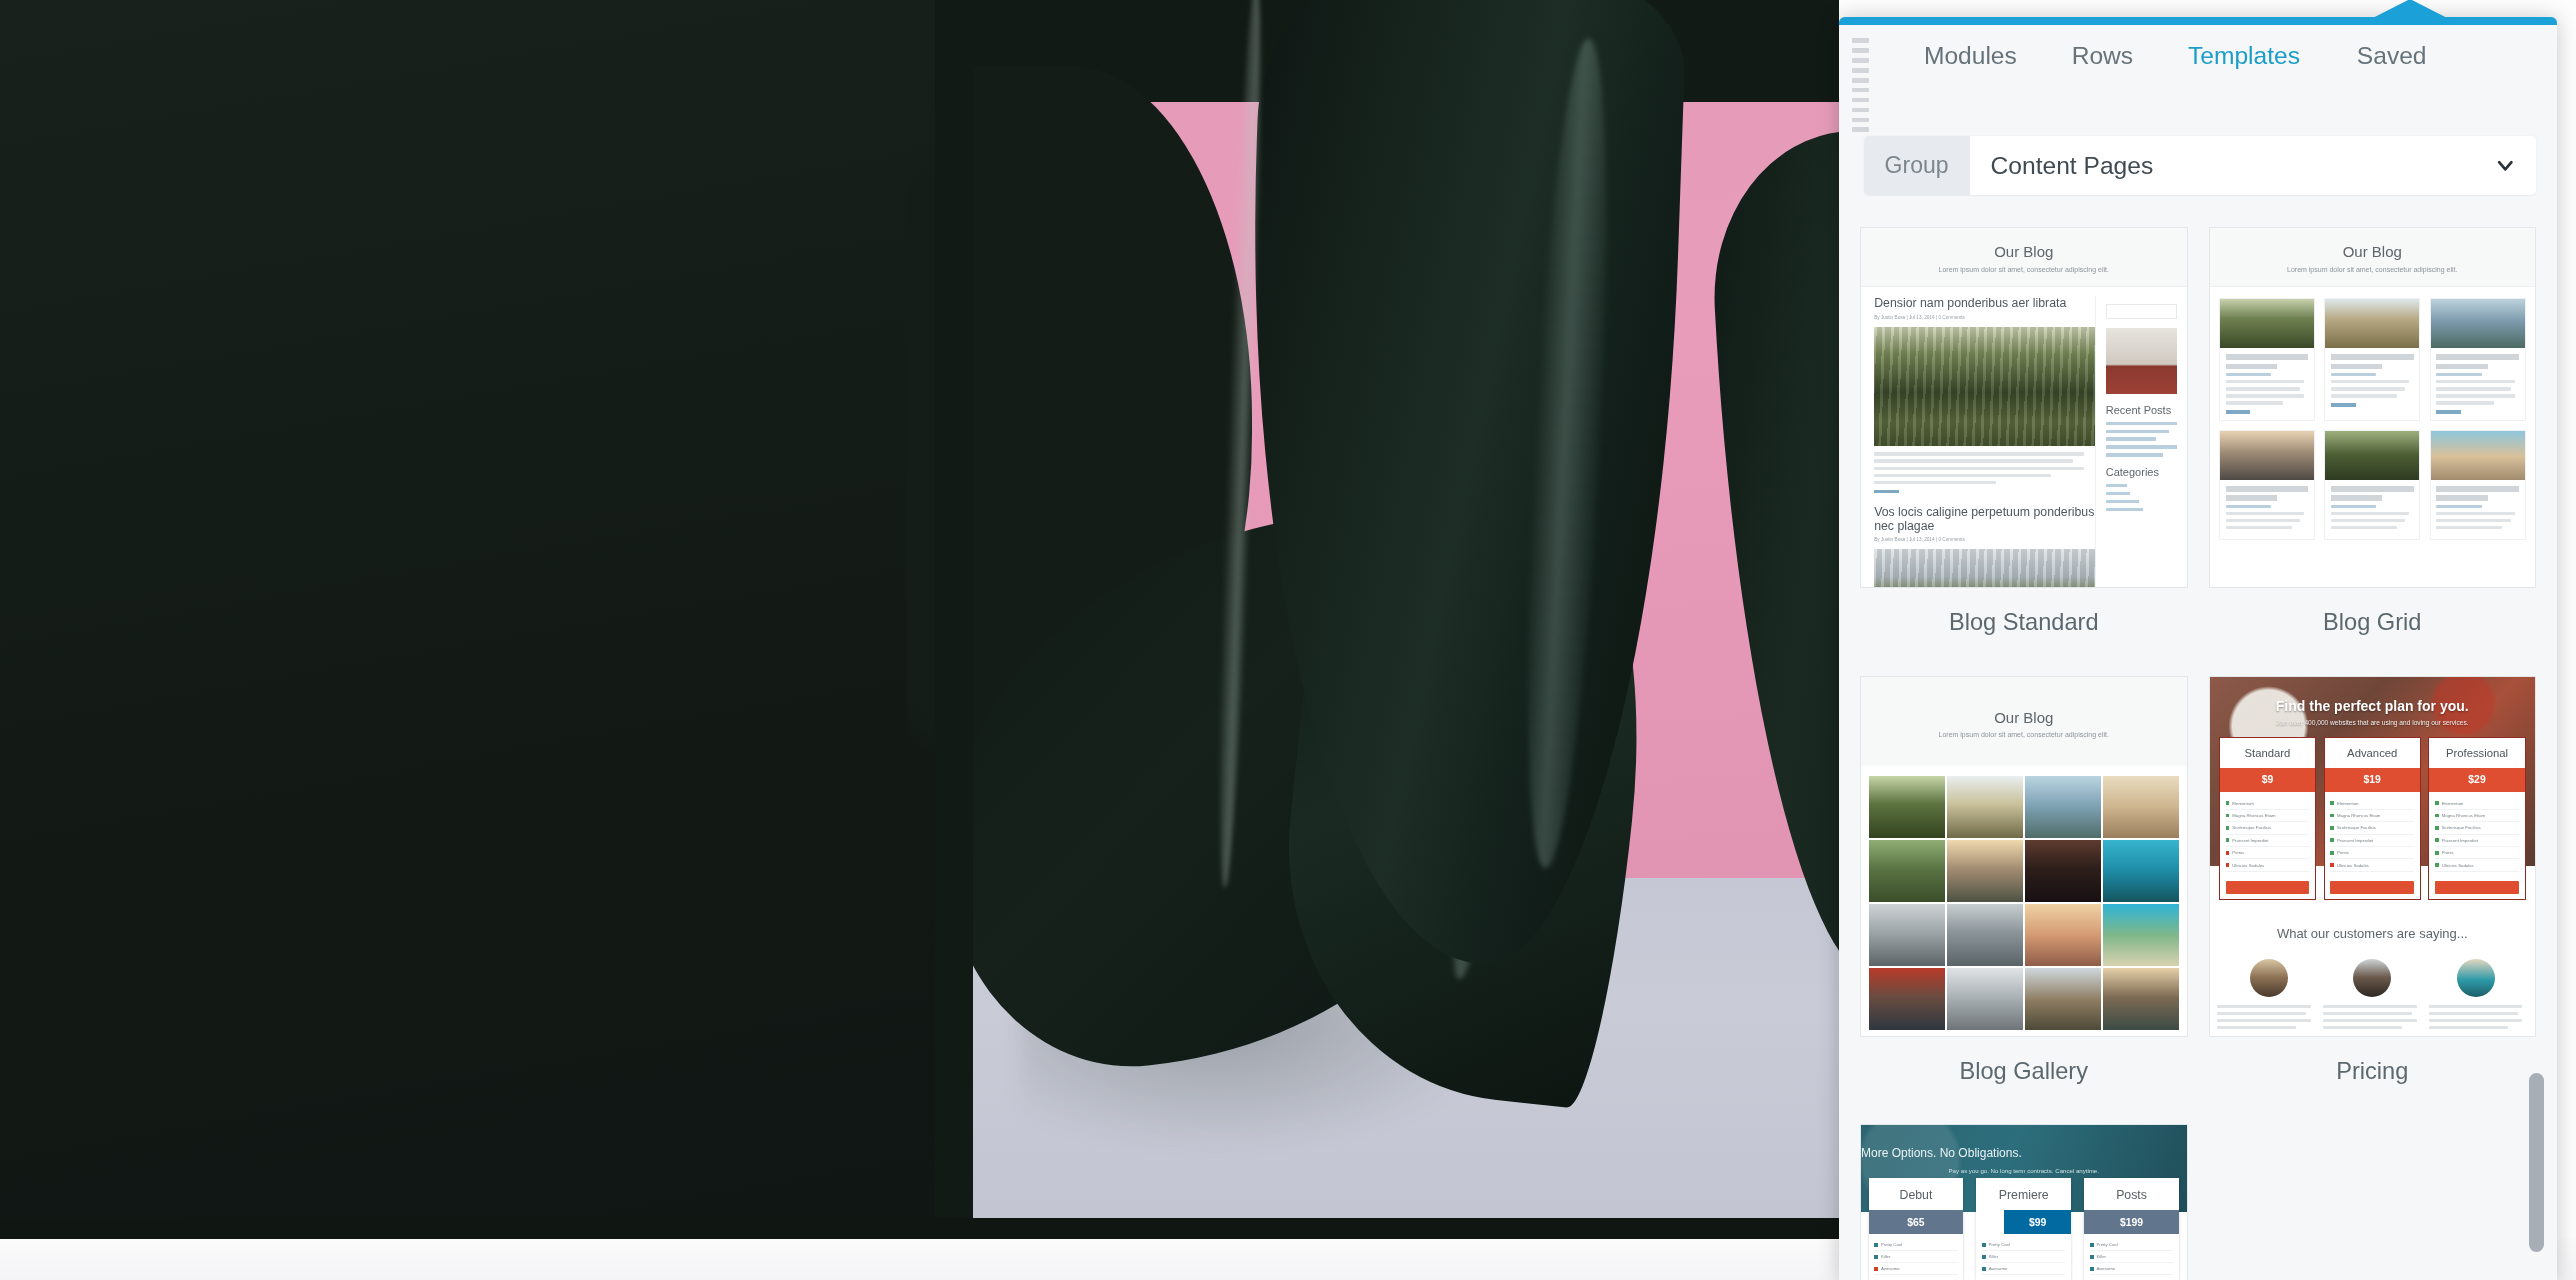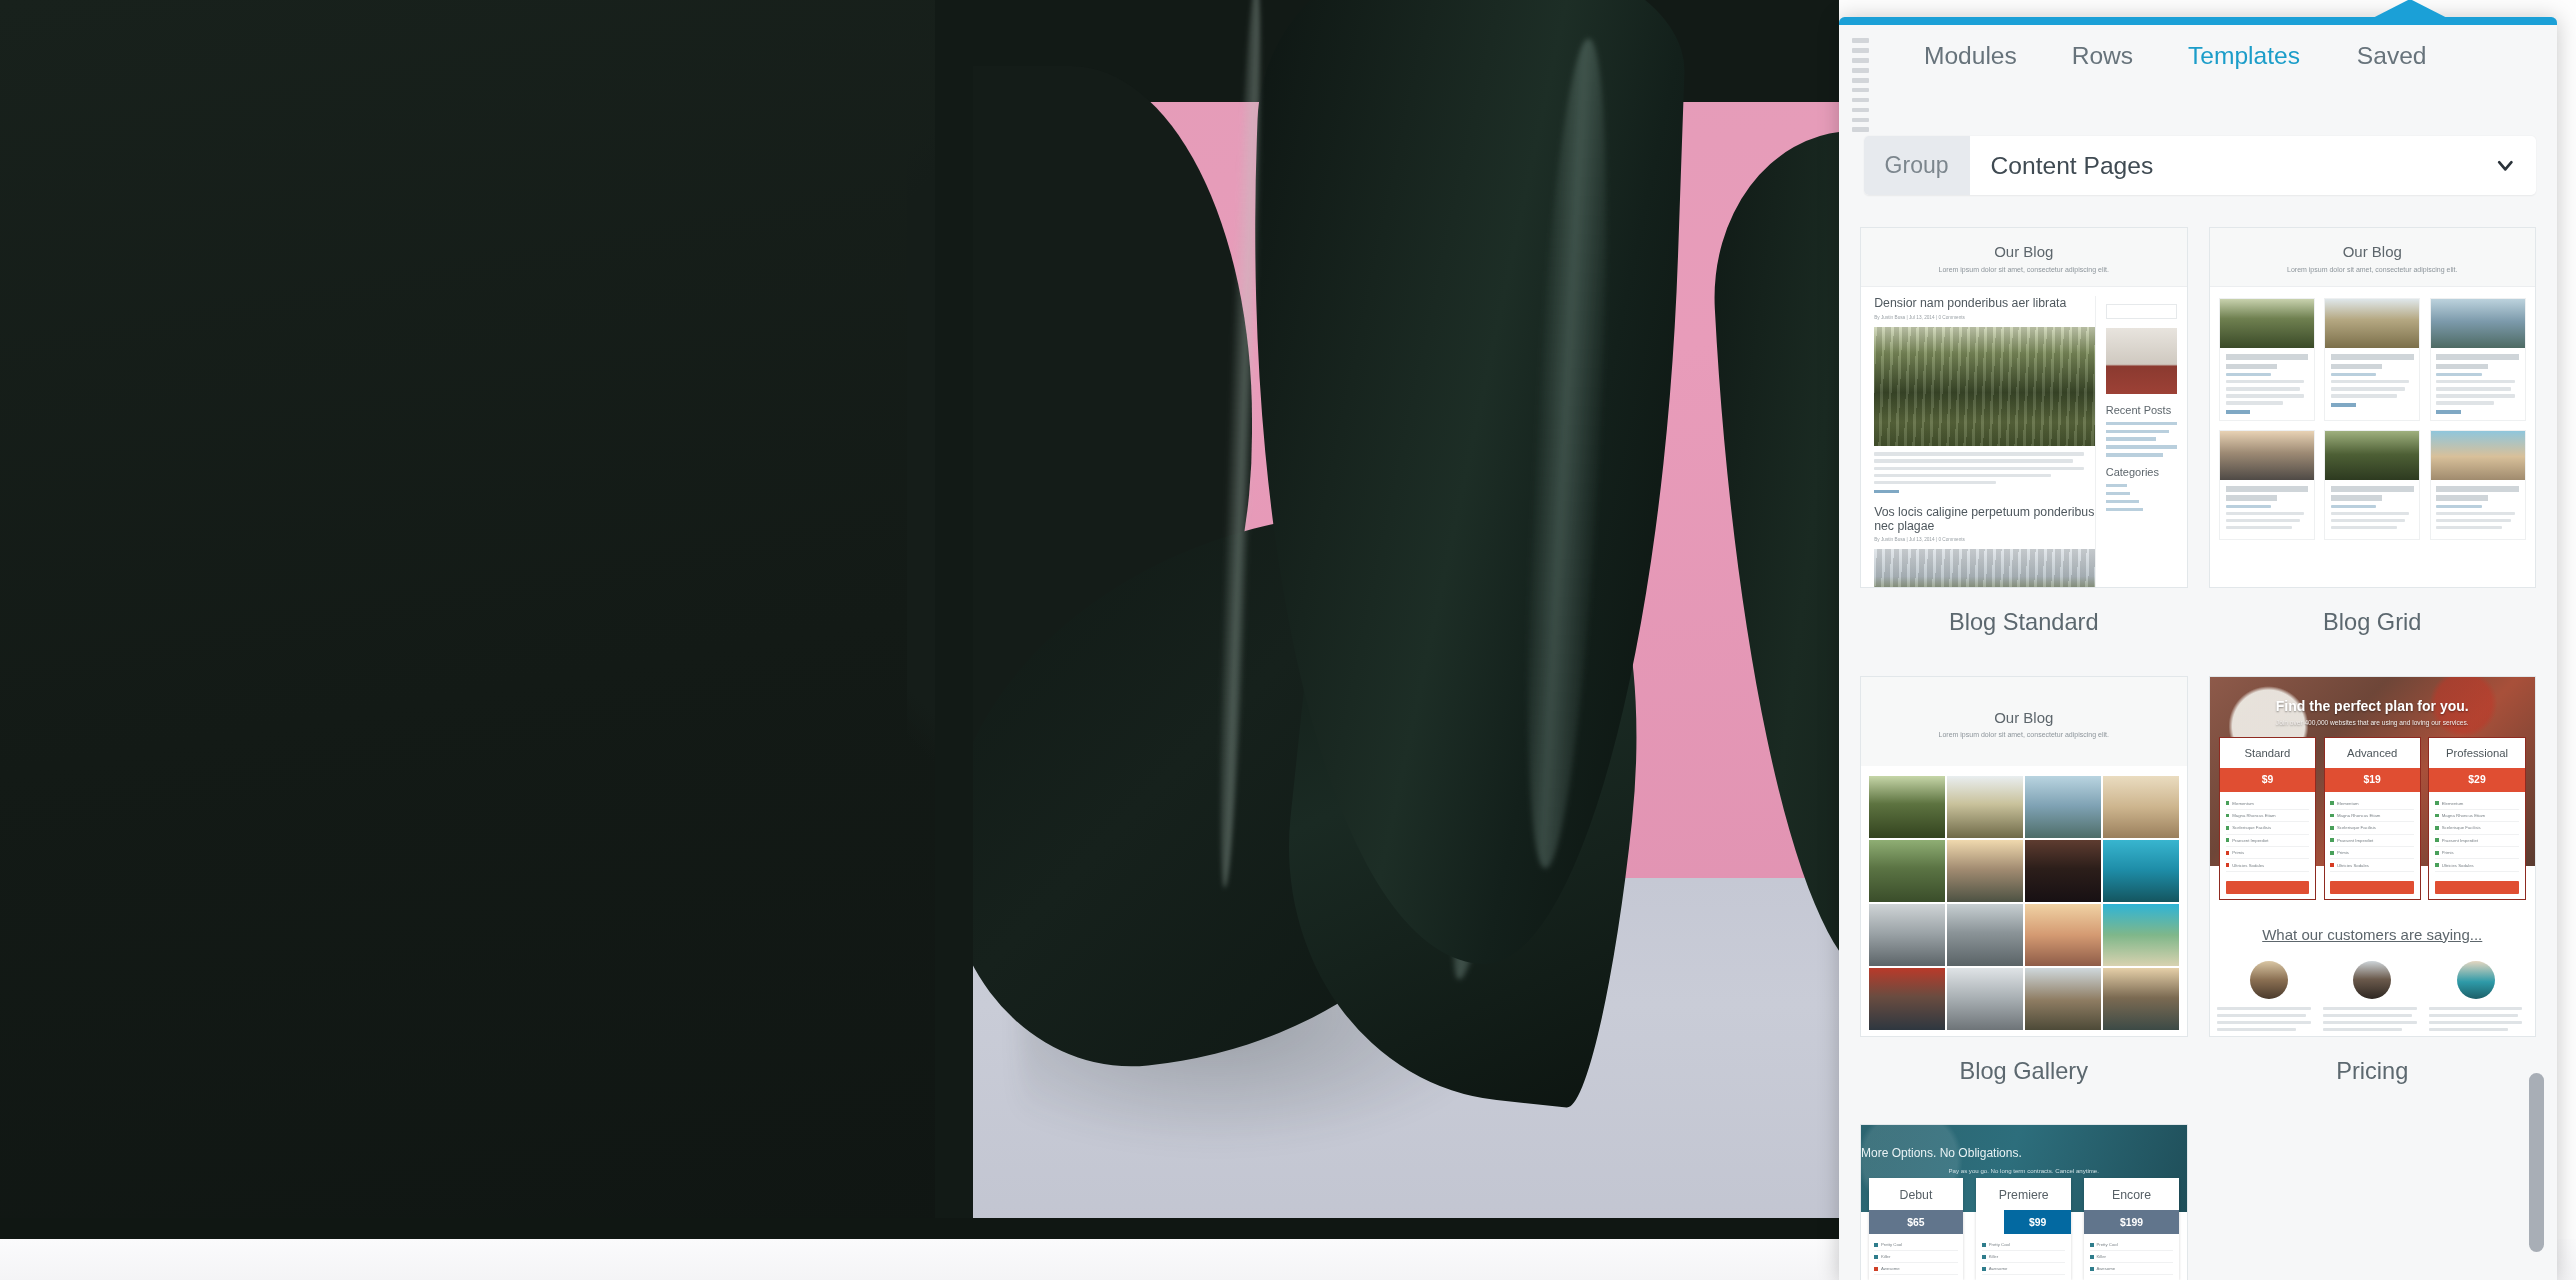--- a/index.html
+++ b/index.html
@@ -300,21 +300,21 @@
   .pr-card { flex: 1; background: #fff; border: 1.9px solid #8f2a20; }
   .pr-card h5 { text-align: center; font-size: 11.3px; font-weight: 400; color: #4c555a; padding: 9.4px 0 8.5px; }
   .pr-price { background: #e04e32; color: #fff; text-align: center; font-size: 10.4px; font-weight: 700; padding: 6.6px 0; }
   .pr-feat { padding: 5.7px 5.7px 3.8px; }
   .pr-feat div { display: flex; align-items: center; gap: 2.8px; font-size: 4.3px; color: #7a8287;
     border-bottom: 0.9px solid #f0f1f2; padding: 3.2px 0; }
   .chk { width: 3.8px; height: 3.8px; background: #49a05a; display: inline-block; flex: 0 0 auto; }
   .chk.x { background: #d63b22; }
   .pr-btn { margin: 5.7px; background: #e04e32; height: 12.3px; border-radius: 0.9px; }
   .pr-test { padding: 13.2px 7.6px 9.4px; text-align: center; background: #fff; }
-  .pr-test h6 { font-size: 15px; font-weight: 400; color: #5d666c; margin-bottom: 18px; text-decoration: underline; }
+  .pr-test h6 { font-size: 13px; font-weight: 400; color: #5d666c; margin-bottom: 18px; }
   .pr-av { display: flex; justify-content: space-around; }
   .pr-av span { width: 38px; height: 38px; border-radius: 50%; display: block; }
 
   
   .pt-hero { height: 87px; position: relative; overflow: hidden;
     background: linear-gradient(110deg,#2b6470 0%, #2d6e7c 45%, #1f4e59 100%); }
   .pt-hero::before { content:''; position:absolute; inset:0;
     background: radial-gradient(circle at 15% 40%, rgba(255,255,255,0.10) 0 47px, rgba(255,255,255,0) 53px); }
   .pt-h1 { position:absolute; left:0; right:0; top:21px; text-align:left; color:#e9f2f4; font-size:12px; z-index:2; }
   .pt-h2 { position:absolute; left:0; right:0; top:42px; text-align:center; color:#cfe0e4; font-size:6.1px; z-index:2; }
@@ -725,21 +725,21 @@
                         <i class="chk2"></i>
                         <span>Killer</span>
                       </div>
                     <div>
                         <i class="chk2"></i>
                         <span>Awesome</span>
                       </div>
                   </div>
                 </div>
                 <div class="pt-card">
-                  <h5>Encore</h5>
+                  <h5>Posts</h5>
                   <div class="pt-price">$199</div>
                   <div class="pt-feat">
                     <div>
                         <i class="chk2"></i>
                         <span>Pretty Cool</span>
                       </div>
                     <div>
                         <i class="chk2"></i>
                         <span>Killer</span>
                       </div>

